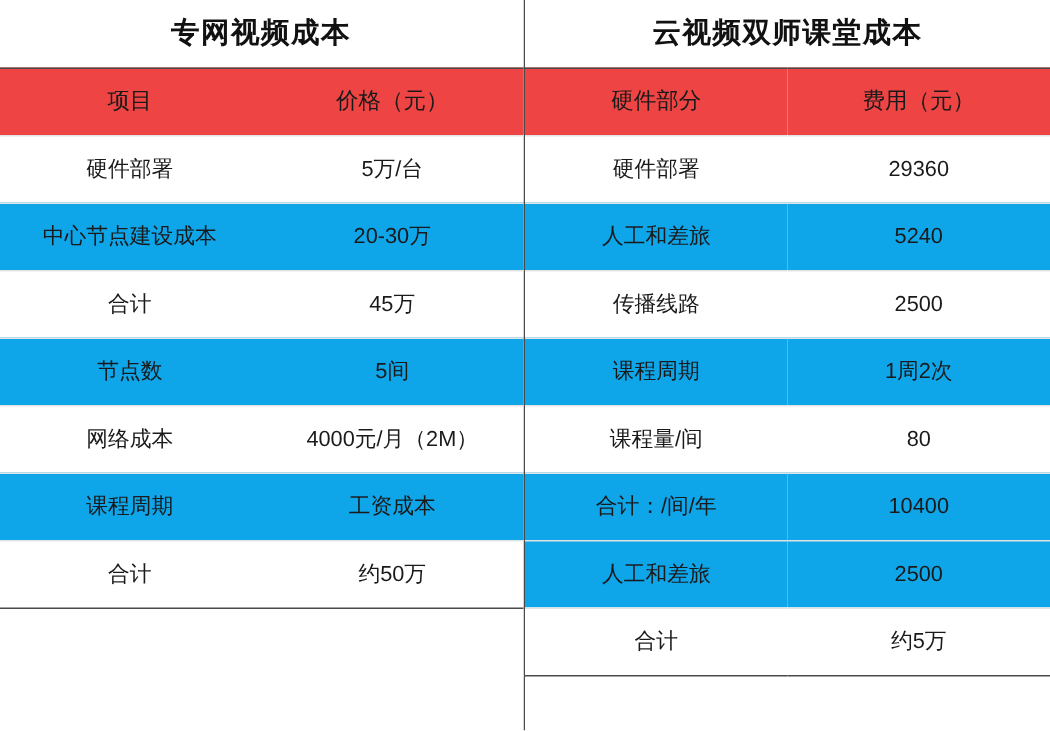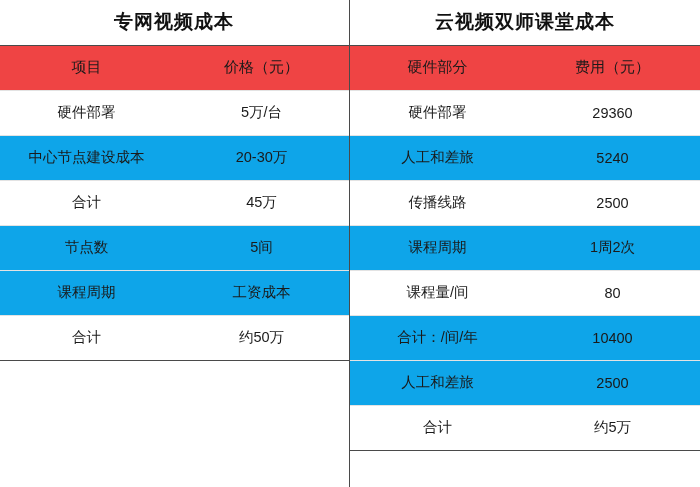--- a/index.html
+++ b/index.html
@@ -102,20 +102,24 @@
           <td class="col-b">20-30万</td>
         </tr>
         <tr class="plain">
           <td class="col-a">合计</td>
           <td class="col-b">45万</td>
         </tr>
         <tr class="tint">
           <td class="col-a">节点数</td>
           <td class="col-b">5间</td>
         </tr>
+        <tr class="plain">
+          <td class="col-a">网络成本</td>
+          <td class="col-b">4000元/月（2M）</td>
+        </tr>
         <tr class="tint">
           <td class="col-a">课程周期</td>
           <td class="col-b">工资成本</td>
         </tr>
         <tr class="plain bottomline">
           <td class="col-a">合计</td>
           <td class="col-b">约50万</td>
         </tr>
         <tr class="empty-row">
           <td class="col-a"></td>

